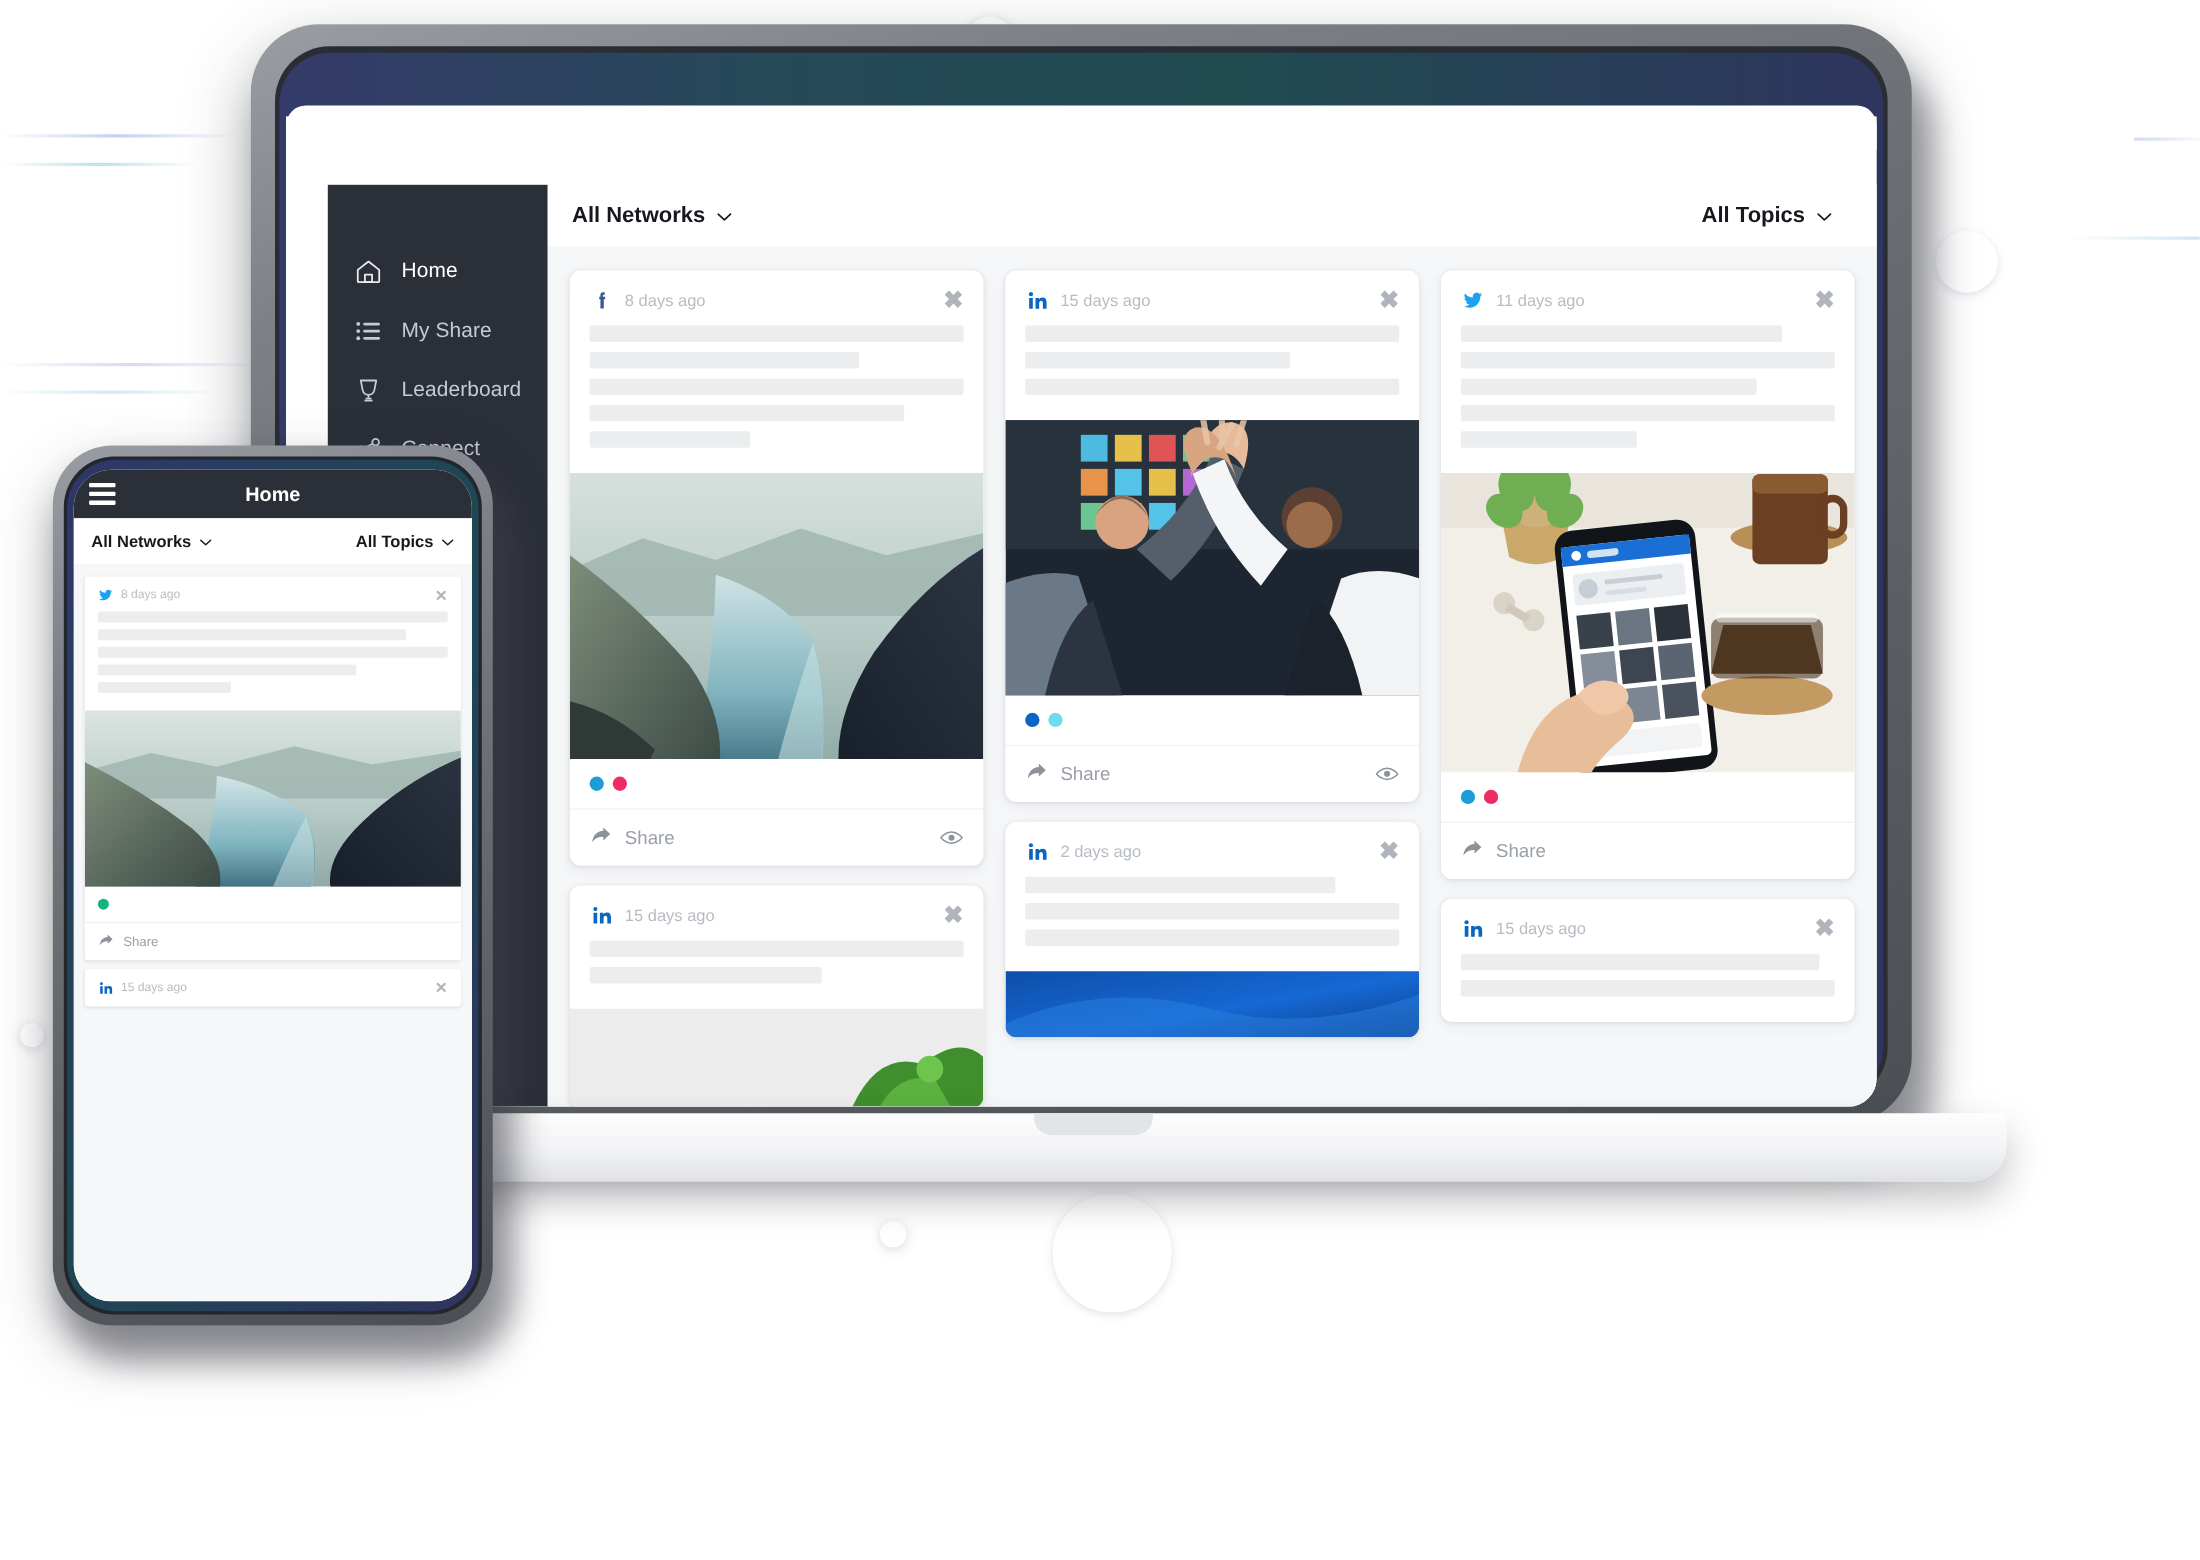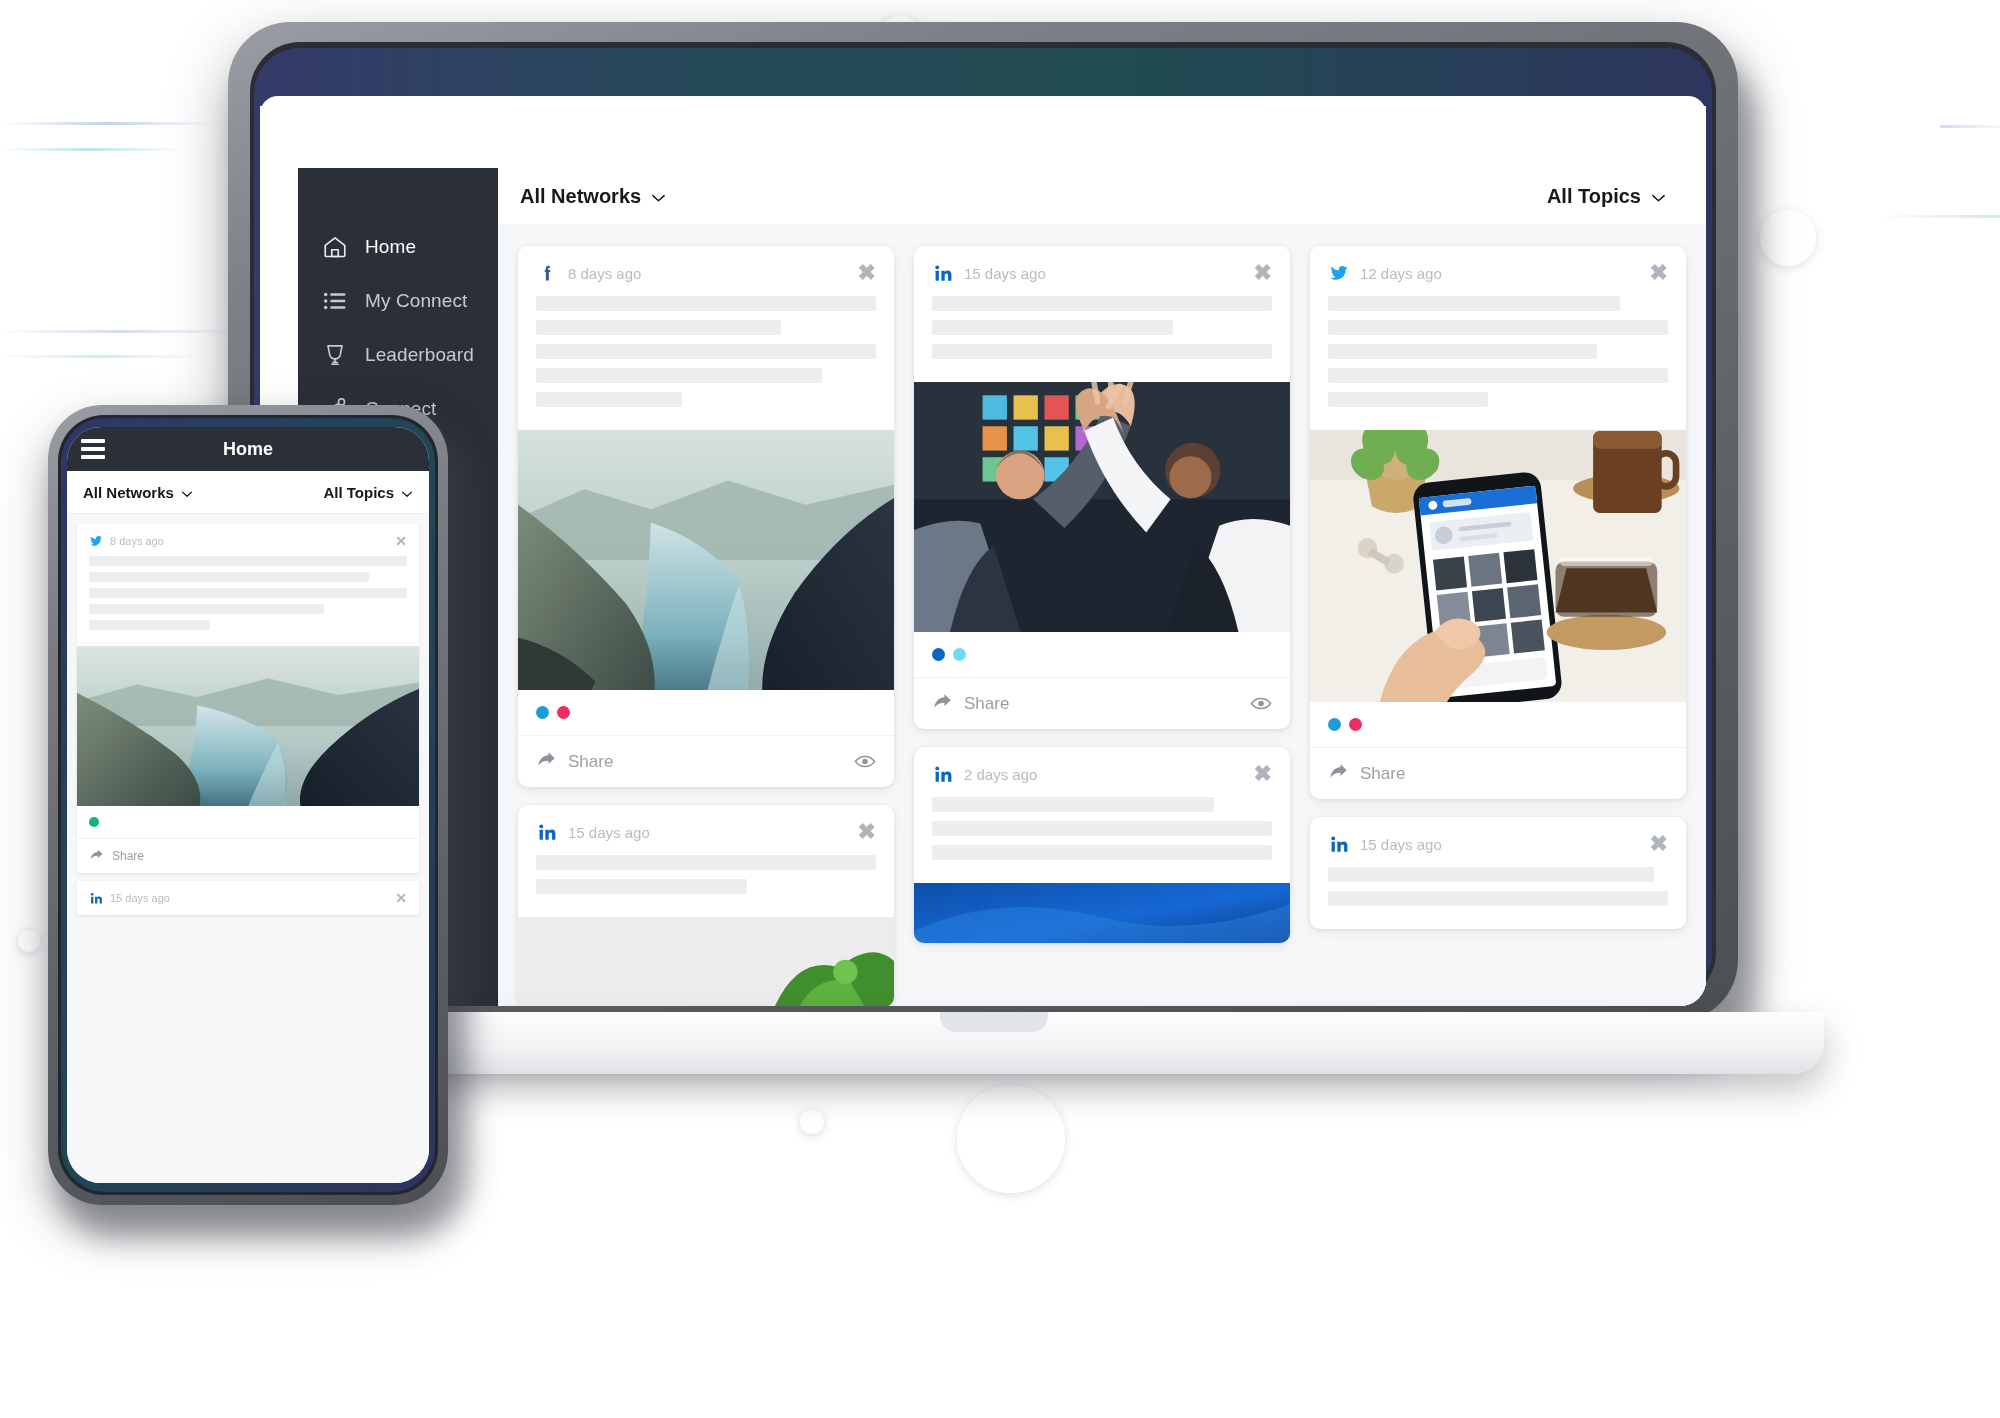--- a/index.html
+++ b/index.html
@@ -355,21 +355,21 @@
               <span class="ico">
                 <svg width="26" height="26" viewBox="0 0 24 24" fill="#c6cad1">
                   <circle cx="3.4" cy="6" r="1.6"></circle>
                     <rect x="7.6" y="4.9" width="14" height="2.3" rx="1.1"></rect>
                   <circle cx="3.4" cy="12" r="1.6"></circle>
                     <rect x="7.6" y="10.9" width="14" height="2.3" rx="1.1"></rect>
                   <circle cx="3.4" cy="18" r="1.6"></circle>
                     <rect x="7.6" y="16.9" width="14" height="2.3" rx="1.1"></rect>
                 </svg>
               </span>
-              <span>My Connect</span>
+              <span>My Share</span>
             </div>
 
             <div class="nav-item">
               <span class="ico">
                 <svg width="26" height="26" viewBox="0 0 24 24" fill="none" stroke="#c6cad1" stroke-width="1.5" stroke-linejoin="round">
                   <path d="M5.5 3.6h13l-1.6 8.1A5.2 5.2 0 0 1 12 15.6a5.2 5.2 0 0 1-4.9-3.9z"></path>
                   <path d="M12 15.6v3.2"></path>
                     <path d="M8.6 20.5h6.8"></path>
                     <path d="M9.5 18.8h5"></path>
                 </svg>
@@ -628,21 +628,21 @@
 
               <div class="col">
 
                 <div class="card">
                   <div class="card-head">
                     <span class="net-ico">
                       <svg width="20" height="20" viewBox="0 0 24 24" fill="#1da1f2">
                           <path d="M22 5.5c-.7.3-1.5.6-2.3.7.8-.5 1.5-1.3 1.8-2.3-.8.5-1.7.8-2.6 1A4.1 4.1 0 0 0 11.8 8c0 .3 0 .6.1.9A11.6 11.6 0 0 1 3.4 4.5a4.1 4.1 0 0 0 1.3 5.5c-.7 0-1.3-.2-1.8-.5v.1c0 2 1.4 3.6 3.3 4a4 4 0 0 1-1.9.1 4.1 4.1 0 0 0 3.8 2.9A8.3 8.3 0 0 1 2 18.3a11.6 11.6 0 0 0 6.3 1.9c7.6 0 11.7-6.3 11.7-11.7V8c.8-.6 1.5-1.4 2-2.5z"></path>
                         </svg>
                     </span>
-                    <span class="card-time">12 days ago</span>
+                    <span class="card-time">11 days ago</span>
                     <span class="card-close">✖</span>
                   </div>
                   <div class="skel-wrap">
                     <div class="skel" style="width:86%"></div>
                     <div class="skel" style="width:100%"></div>
                     <div class="skel" style="width:79%"></div>
                     <div class="skel" style="width:100%"></div>
                     <div class="skel" style="width:47%"></div>
                   </div>
                   <div class="card-img" style="height:272px;">

